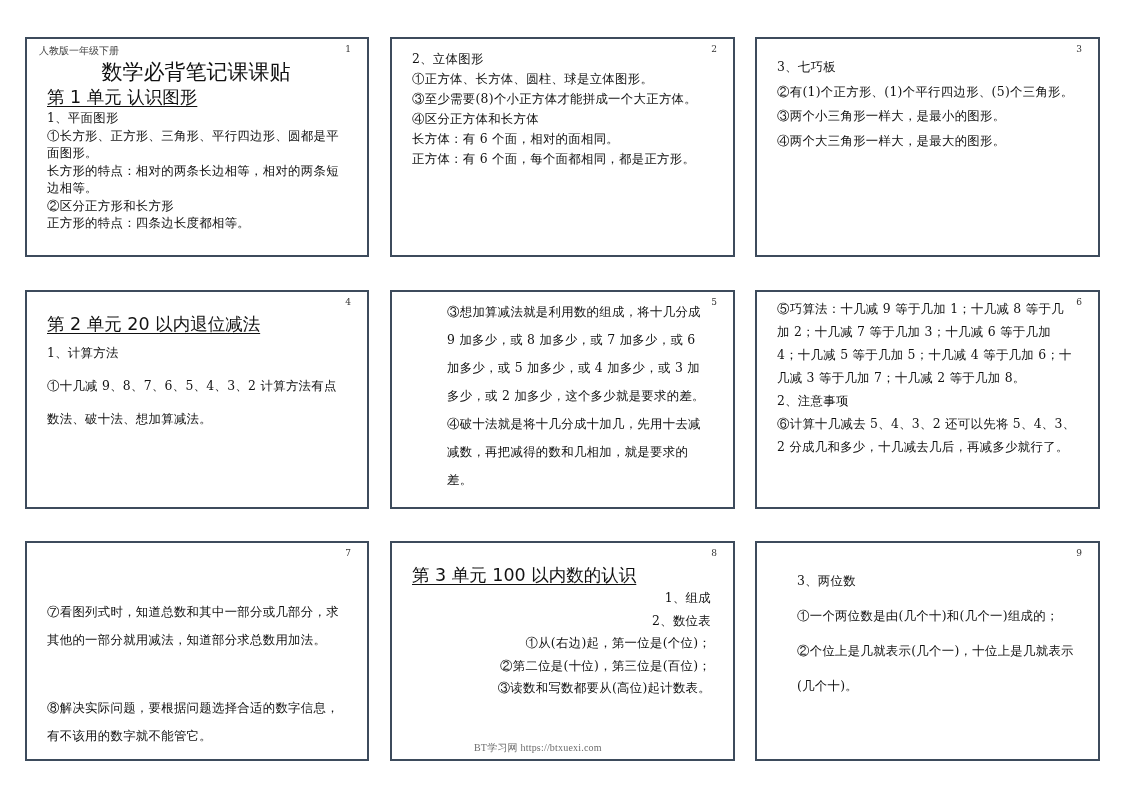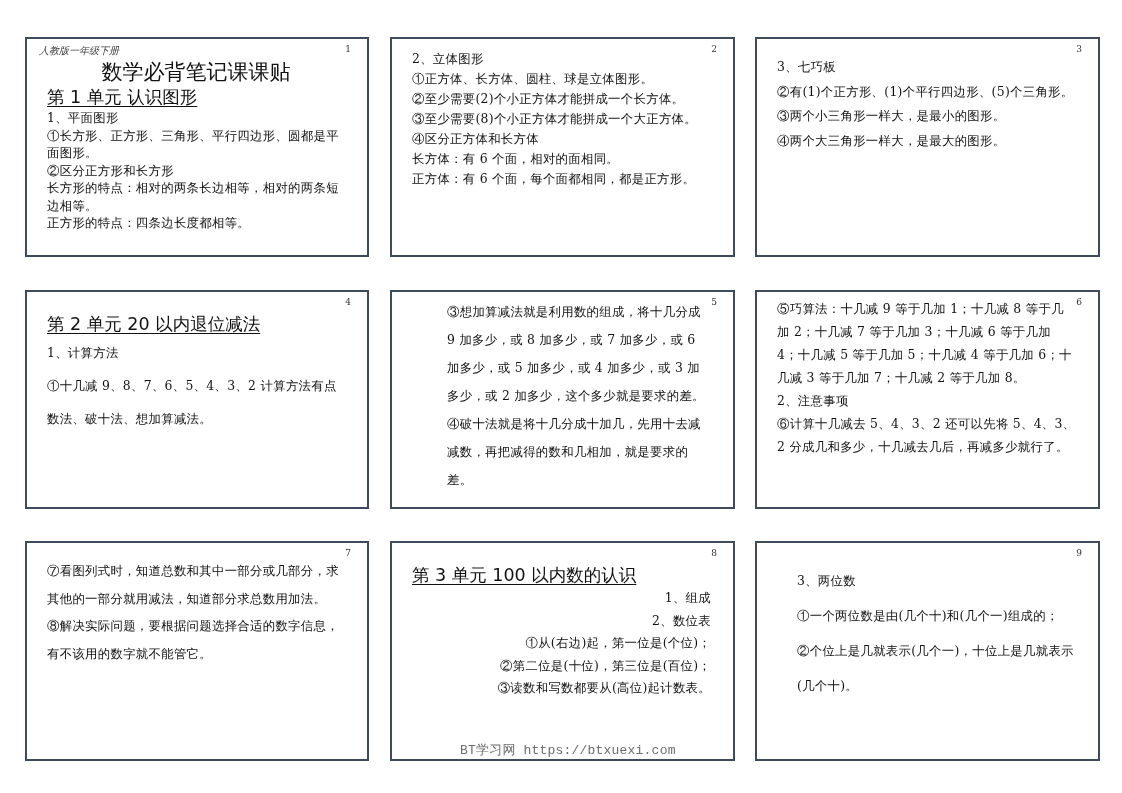--- a/index.html
+++ b/index.html
@@ -10,67 +10,66 @@
   .card {
     position: absolute; box-sizing: border-box;
     border: 2px solid #3d4b5c; background: #fff;
     padding: 6px 22px 6px 20px;
   }
   .pnum {
     position: absolute; top: 5px; right: 16px;
     font-size: 9px; color: #333; font-family: "DejaVu Serif", serif;
   }
   .edition {
-    font-size: 10px; color: #444; line-height: 12px; margin-left: -8px; font-style: italic;
+    font-size: 10px; color: #444; line-height: 12px; margin-left: -8px;
   }
   .main-title {
     text-align: center; font-family: "DejaVu Sans", "Liberation Sans", sans-serif;
     font-size: 21px; line-height: 26px; color: #111; margin: 2px 0 0 0; font-weight: normal;
   }
   .unit-title {
     font-family: "DejaVu Sans", "Liberation Sans", sans-serif;
     font-size: 17.5px; text-decoration: underline; text-underline-offset: 3px;
     color: #111; font-weight: normal; margin: 0;
   }
   .line { font-size: 12.4px; letter-spacing: 0.3px; white-space: normal; }
   .c1 .line { line-height: 17.5px; }
   .c2 .line { line-height: 20px; }
   .c3 .line { line-height: 24.5px; }
   .c4 .line { line-height: 33px; }
   .c5 .line { line-height: 28px; margin-left: 35px; }
   .c6 .line { line-height: 23px; }
-  .c7 .line { line-height: 27.5px; }
+  .c7 .line { line-height: 27.5px; margin-top: 41px; }
   .c8 .line { line-height: 22.5px; text-align: right; }
   .c9 .line { line-height: 35px; margin-left: 20px; }
   .watermark {
-    position: absolute; left: 460px; top: 741px;
-    font-family: Liberation Mono, monospace;
-    font-size: 13px; color: #6d6d6d; letter-spacing: 0.2px;
+    position: absolute; left: 474px; top: 741px;
+    font-family: Liberation Serif, serif;
+    font-size: 10px; color: #6d6d6d; letter-spacing: 0.2px;
   }
 </style>
 </head>
 <body>
 
 <div class="card c1" style="left:25px;top:37px;width:344px;height:220px;">
   <span class="pnum">1</span>
   <div class="edition">人教版一年级下册</div>
   <h1 class="main-title">数学必背笔记课课贴</h1>
   <h2 class="unit-title">第 1 单元  认识图形</h2>
   <div class="line">1、平面图形</div>
   <div class="line">①长方形、正方形、三角形、平行四边形、圆都是平面图形。</div>
+  <div class="line">长方形的特点：相对的两条长边相等，相对的两条短边相等。</div>
   <div class="line">②区分正方形和长方形</div>
-  <div class="line">长方形的特点：相对的两条长边相等，相对的两条短边相等。</div>
   <div class="line">正方形的特点：四条边长度都相等。</div>
 </div>
 
 <div class="card c2" style="left:390px;top:37px;width:345px;height:220px;padding-top:10px;">
   <span class="pnum">2</span>
   <div class="line">2、立体图形</div>
   <div class="line">①正方体、长方体、圆柱、球是立体图形。</div>
-  <div class="line">②至少需要(2)个小正方体才能拼成一个长方体。</div>
   <div class="line">③至少需要(8)个小正方体才能拼成一个大正方体。</div>
   <div class="line">④区分正方体和长方体</div>
   <div class="line">长方体：有 6 个面，相对的面相同。</div>
   <div class="line">正方体：有 6 个面，每个面都相同，都是正方形。</div>
 </div>
 
 <div class="card c3" style="left:755px;top:37px;width:345px;height:220px;padding-top:16px;">
   <span class="pnum">3</span>
   <div class="line">3、七巧板</div>
   <div class="line">②有(1)个正方形、(1)个平行四边形、(5)个三角形。</div>

